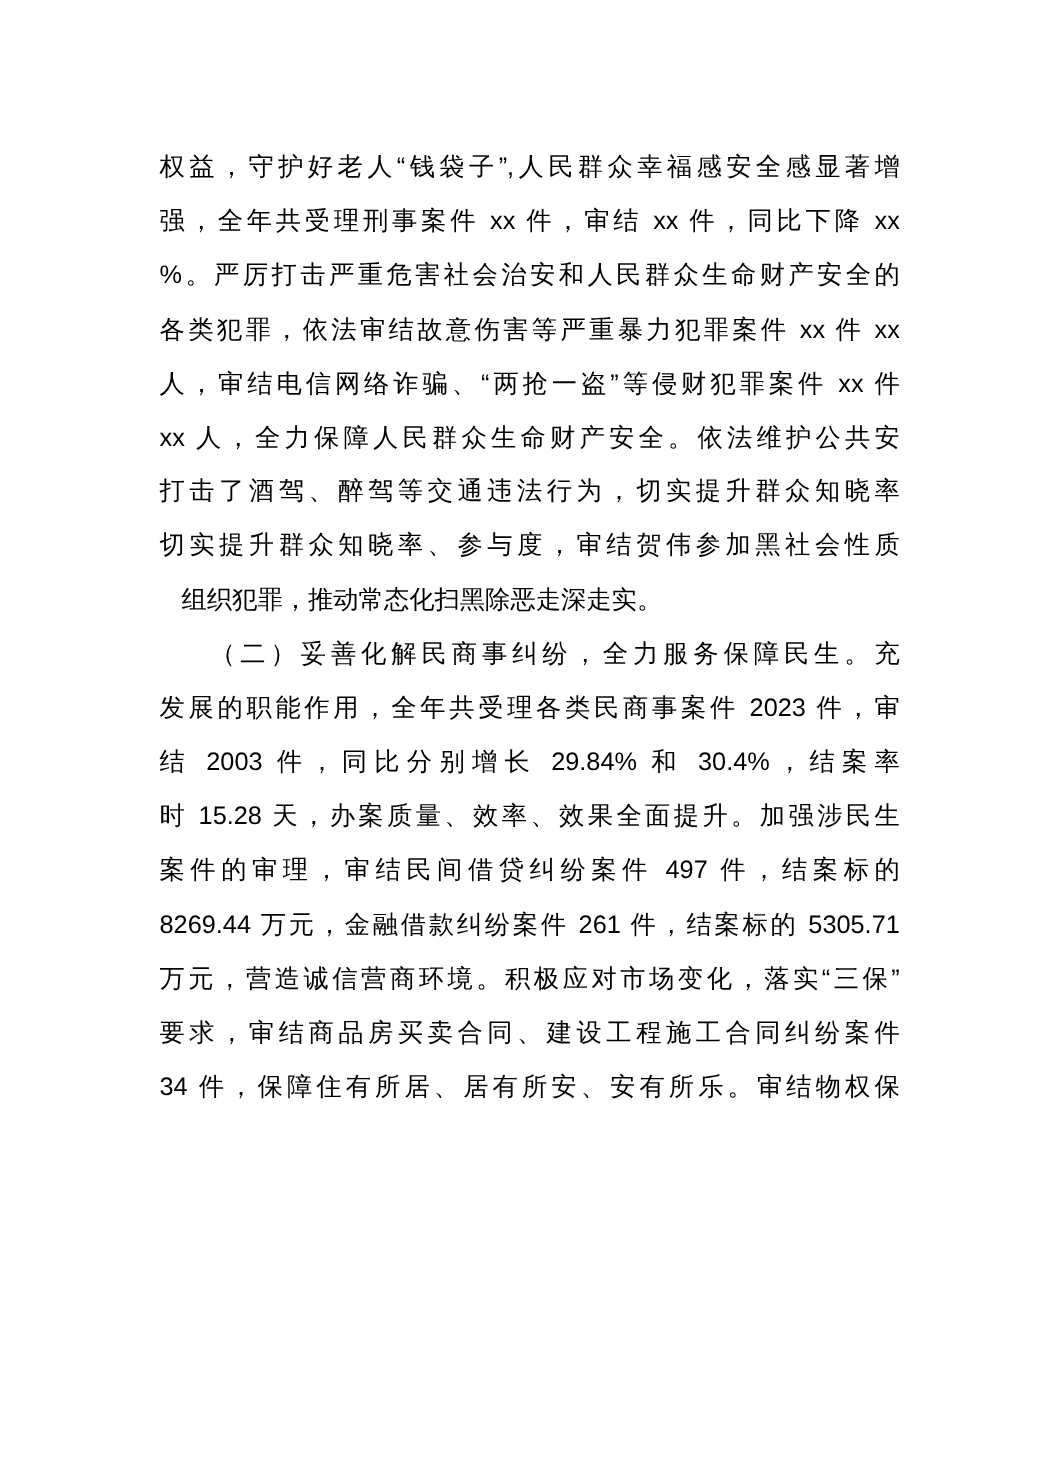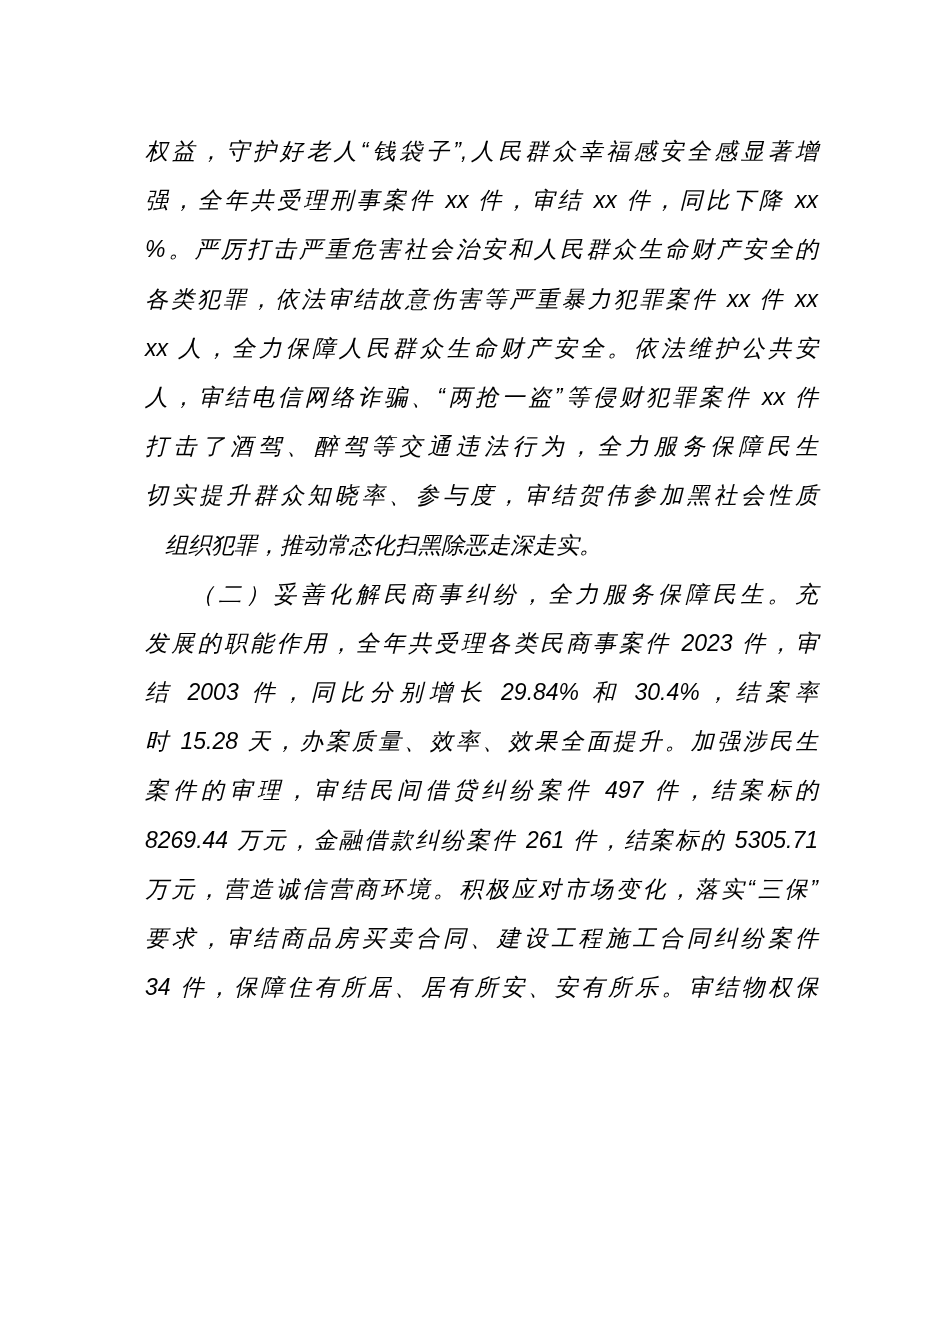--- a/index.html
+++ b/index.html
@@ -10,21 +10,20 @@
     height: 1344px;
     overflow: hidden;
   }
   .page {
     position: absolute;
     top: 0;
     left: 0;
     width: 939px;
     height: 1344px;
     background: #ffffff;
-    font-style: italic;
   }
   .textblock {
     position: absolute;
     left: 145px;
     top: 127px;
     width: 673px;
     font-family: "Liberation Sans", "DejaVu Sans", sans-serif;
     color: #000000;
   }
   .line {
@@ -49,23 +48,23 @@
 </style>
 </head>
 <body>
 
 <div class="page">
   <div class="textblock">
     <div class="line">权益，守护好老人“钱袋子”,人民群众幸福感安全感显著增</div>
     <div class="line">强，全年共受理刑事案件 xx 件，审结 xx 件，同比下降 xx</div>
     <div class="line">%。严厉打击严重危害社会治安和人民群众生命财产安全的</div>
     <div class="line">各类犯罪，依法审结故意伤害等严重暴力犯罪案件 xx 件 xx</div>
+    <div class="line">人，审结电信网络诈骗、“两抢一盗”等侵财犯罪案件 xx 件</div>
     <div class="line">xx 人，全力保障人民群众生命财产安全。依法维护公共安</div>
-    <div class="line">人，审结电信网络诈骗、“两抢一盗”等侵财犯罪案件 xx 件</div>
-    <div class="line">打击了酒驾、醉驾等交通违法行为，全力服务保障民生</div>
+    <div class="line">打击了酒驾、醉驾等交通违法行为，切实提升群众知晓率</div>
     <div class="line">切实提升群众知晓率、参与度，审结贺伟参加黑社会性质</div>
     <div class="line para-end">组织犯罪，推动常态化扫黑除恶走深走实。</div>
     <div class="line indent">（二）妥善化解民商事纠纷，全力服务保障民生。充</div>
     <div class="line">发展的职能作用，全年共受理各类民商事案件 2023 件，审</div>
     <div class="line">结 2003 件，同比分别增长 29.84% 和 30.4%，结案率</div>
     <div class="line">时 15.28 天，办案质量、效率、效果全面提升。加强涉民生</div>
     <div class="line">案件的审理，审结民间借贷纠纷案件 497 件，结案标的</div>
     <div class="line">8269.44 万元，金融借款纠纷案件 261 件，结案标的 5305.71</div>
     <div class="line">万元，营造诚信营商环境。积极应对市场变化，落实“三保”</div>
     <div class="line">要求，审结商品房买卖合同、建设工程施工合同纠纷案件</div>

